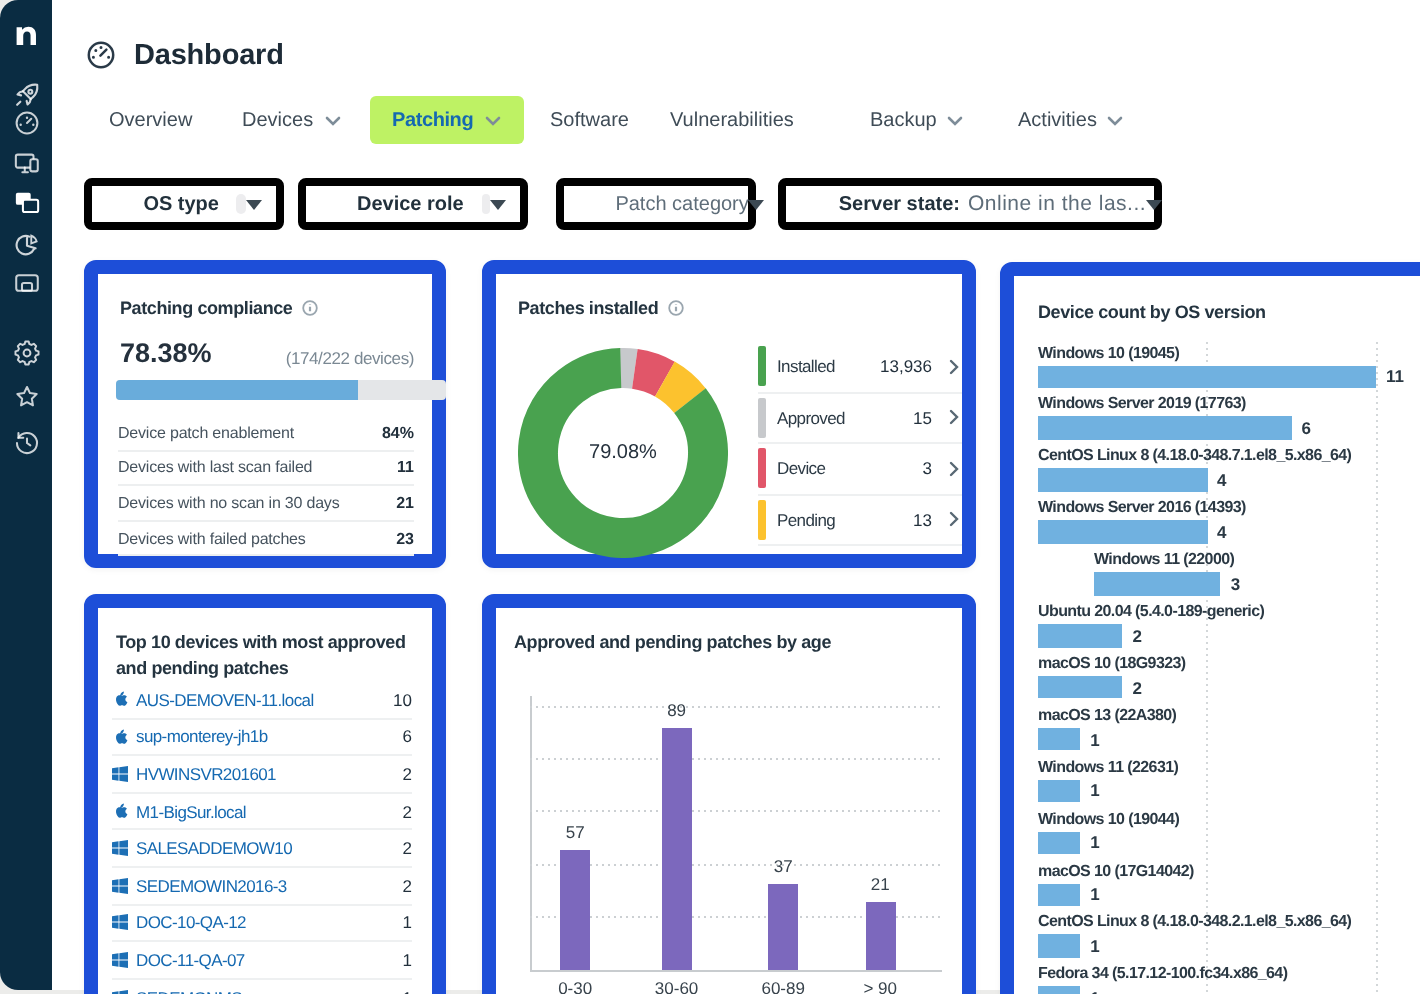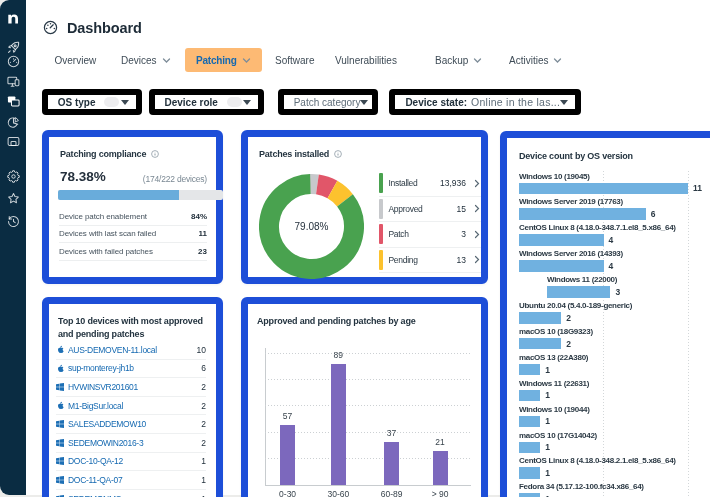--- a/index.html
+++ b/index.html
@@ -17,25 +17,25 @@
   
   .hdr-icon { position:absolute; left:43px; top:20px; width:15px; height:15px; }
   .hdr-icon svg { display:block; width:15px; height:15px; }
   .page-title { position:absolute; left:67px; top:20px; font-size:14.5px; font-weight:700;
                 color:#1d2b37; letter-spacing:-.1px; }
   
   .tab { position:absolute; top:48px; height:24px; display:flex; align-items:center;
          font-size:10px; letter-spacing:0; color:#3f4c57; white-space:nowrap; cursor:pointer;
          padding-top:1px; }
   .tab .chev { margin-left:5px; display:block; }
-  .tab-pill { background:#fdba74; border-radius:3px; padding:0 11px; color:#1569b1;
+  .tab-pill { background:#bef264; border-radius:3px; padding:0 11px; color:#1569b1;
               font-weight:700; letter-spacing:-.2px; }
   
-  .chip { position:absolute; top:89px; height:26px; background:#fff; border:6px solid #000000;
-          border-radius:4px; display:flex; align-items:center; padding:0 7px 0 10px; font-size:10px;
+  .chip { position:absolute; top:89px; height:26px; background:#fff; border:4px solid #000000;
+          border-radius:4px; display:flex; align-items:center; padding:0 7px 0 26px; font-size:10px;
           color:#22313c; white-space:nowrap; }
   .chip .blabel { font-weight:700; }
   .chip .glabel { color:#5e6d79; font-weight:400; }
   .chip .pill { width:15px; height:10px; background:#ededef; border-radius:5px; margin-left:9px; }
   .chip .caret { margin-left:auto; width:0; height:0; border-left:4.5px solid transparent;
                  border-right:4.5px solid transparent; border-top:5.5px solid #3c4953; }
   
   .card { position:absolute; background:#fff; border:7px solid #1d4ed8; border-radius:6px;
           box-shadow:0 1px 3px rgba(20,30,40,.05); }
   .card-title { font-size:9px; font-weight:700; color:#243440; letter-spacing:-.2px; }
@@ -214,21 +214,21 @@
   <div class="chip" style="left:277.7px; width:100.5px">
     <span class="glabel">Patch category</span>
     <span class="caret"></span>
   </div>
   <div class="chip" style="left:148.5px; width:115.5px">
     <span class="blabel">Device role</span>
     <span class="pill"></span>
     <span class="caret"></span>
   </div>
   <div class="chip" style="left:389.4px; width:191.6px">
-    <span class="blabel">Device state:</span>
+    <span class="blabel">Server state:</span>
     <span class="glabel" style="margin-left:4px; font-size:10.5px; letter-spacing:.25px">Online in the las...</span>
     <span class="caret"></span>
   </div>
 
   <div class="card" id="card-compliance">
     <div class="card-title"><span>Patching compliance</span><svg class="info-i" width="8" height="8" viewBox="0 0 8 8" fill="none" stroke="#9aa6af" stroke-width="0.9">
           <circle cx="4" cy="4" r="3.4"></circle>
           <path d="M4 3.4v2.2M4 2.2v.3" stroke-width="1.1"></path>
         </svg></div>
     <div class="big-pct">78.38%</div>
@@ -239,20 +239,24 @@
     <div class="kv-rows" id="comp-rows">
         <div class="kv-row">
           <span class="k">Device patch enablement</span>
           <span class="v">84%</span>
         </div>
         <div class="kv-row">
           <span class="k">Devices with last scan failed</span>
           <span class="v">11</span>
         </div>
         <div class="kv-row">
+          <span class="k">Devices with no scan in 30 days</span>
+          <span class="v">21</span>
+        </div>
+        <div class="kv-row">
           <span class="k">Devices with failed patches</span>
           <span class="v">23</span>
         </div>
       </div>
   </div>
 
   <div class="card" id="card-patches">
     <div class="card-title"><span>Patches installed</span><svg class="info-i" width="8" height="8" viewBox="0 0 8 8" fill="none" stroke="#9aa6af" stroke-width="0.9">
           <circle cx="4" cy="4" r="3.4"></circle>
           <path d="M4 3.4v2.2M4 2.2v.3" stroke-width="1.1"></path>
@@ -280,21 +284,21 @@
         <div class="lg-row">
           <span class="lg-bar" style="background: rgb(199, 201, 204);"></span>
           <span class="lg-label">Approved</span>
           <span class="lg-val">15</span>
           <svg class="lg-chev" width="8" height="9" viewBox="0 0 8 9" fill="none" stroke="#586874" stroke-width="1.2" stroke-linecap="round">
             <path d="M2.5 1.5l3 3-3 3"></path>
           </svg>
         </div>
         <div class="lg-row">
           <span class="lg-bar" style="background: rgb(225, 86, 105);"></span>
-          <span class="lg-label">Patch</span>
+          <span class="lg-label">Device</span>
           <span class="lg-val">3</span>
           <svg class="lg-chev" width="8" height="9" viewBox="0 0 8 9" fill="none" stroke="#586874" stroke-width="1.2" stroke-linecap="round">
             <path d="M2.5 1.5l3 3-3 3"></path>
           </svg>
         </div>
         <div class="lg-row">
           <span class="lg-bar" style="background: rgb(252, 194, 46);"></span>
           <span class="lg-label">Pending</span>
           <span class="lg-val">13</span>
           <svg class="lg-chev" width="8" height="9" viewBox="0 0 8 9" fill="none" stroke="#586874" stroke-width="1.2" stroke-linecap="round">

